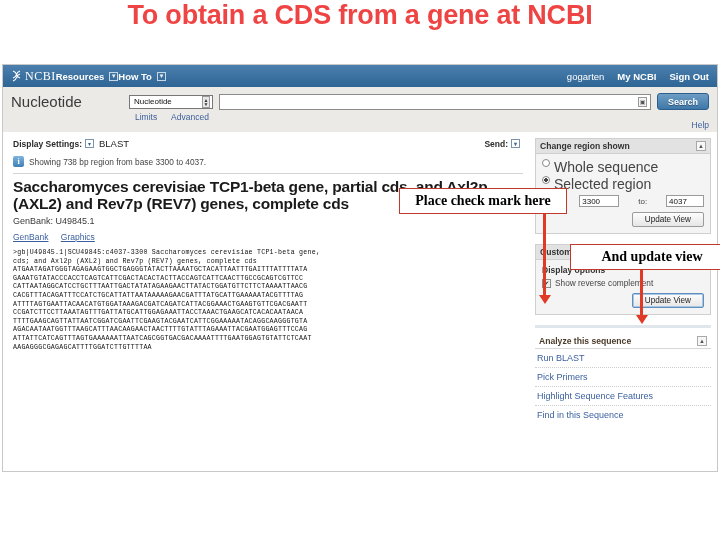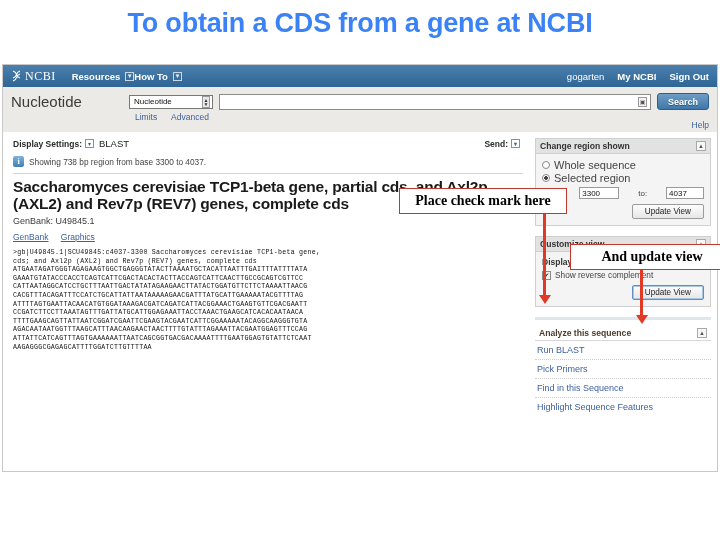--- a/index.html
+++ b/index.html
@@ -8,46 +8,45 @@
     width:720px; height:540px; background:#ffffff;
     font-family:"Liberation Sans", sans-serif;
     overflow:hidden; position:relative;
   }
 
   
   .slide-title{
     text-align:center;
     font-size:27px;
     font-weight:700;
-    color:#3b82f6;
+    color:#ef4444;
     letter-spacing:-0.2px;
     height:62px;
     font-family:"Liberation Sans", sans-serif;
-    margin-top:8px;
   }
 
   
   .shot{
     position:absolute;
     left:2px; top:64px;
     width:716px; height:408px;
     background:#ffffff;
     border:1px solid #c8c8c8;
     overflow:hidden;
   }
 
   
   .ncbi-bar{
     height:22px; background:#376fa3;
     background:linear-gradient(#4a7fae,#2f6594);
     display:flex; align-items:center;
     padding:0 8px;
     color:#ffffff; font-size:9.5px; font-weight:bold;
   }
-  .ncbi-logo{ display:flex; align-items:center; gap:3px; margin-right:16px;}
+  .ncbi-logo{ display:flex; align-items:center; gap:3px; }
   .ncbi-logo .mark{
     width:11px;height:13px;position:relative;display:inline-block;
   }
   .ncbi-logo .mark svg{display:block;}
   .ncbi-logo .word{ font-family:"Liberation Serif", serif; font-size:12px; letter-spacing:0.5px; font-weight:400;}
   .bar-item{ display:flex; align-items:center; gap:5px; cursor:pointer;}
   .caret-box{
     display:inline-block; width:9px;height:9px;
     border:1px solid #c9d8e6; line-height:7px; text-align:center;
     font-size:6px; color:#e8f0f7;
@@ -154,21 +153,21 @@
   .panel-hd{
     background:#e2e2e2; border-bottom:1px solid #cfcfcf;
     display:flex; align-items:center; justify-content:space-between;
     padding:2px 4px; font-size:8.6px; font-weight:bold; color:#333;
   }
   .collapse-ico{
     width:10px;height:10px;border:1px solid #a9a9a9;background:#f7f7f7;
     font-size:6px;color:#555;text-align:center;line-height:9px;
   }
   .panel-bd{ padding:4px 6px 6px 6px; background:#f4f4f4;}
-  .radio-row{ display:flex; align-items:center; font-size:11px; color:#444; margin:1px 0;}
+  .radio-row{ display:flex; align-items:flex-start; font-size:14px; color:#444; margin:1px 0;}
   .radio{
     width:8px;height:8px;border:1px solid #888;border-radius:50%;
     background:#fff;margin-right:4px;flex:none;
   }
   .radio.on{ background:radial-gradient(circle,#444 0 38%,#fff 40%); }
   .range-row{ display:flex; align-items:center; margin-top:3px; font-size:8px; color:#444; gap:19px;}
   .range-inp{
     border:1px solid #9a9a9a;background:#fff;height:12px;font-size:8px;
     padding:0 2px; color:#111; display:flex; align-items:center;
   }
@@ -367,22 +366,22 @@
       <div class="side-divider"></div>
 
       <div class="panel analyze" style="border:none;background:transparent;">
         <div class="panel-hd">
           <span>Analyze this sequence</span>
           <span class="collapse-ico">▲</span>
         </div>
         <div>
           <div class="an-link">Run BLAST</div>
           <div class="an-link">Pick Primers</div>
+          <div class="an-link">Highlight Sequence Features</div>
           <div class="an-link">Find in this Sequence</div>
-          <div class="an-link">Highlight Sequence Features</div>
         </div>
       </div>
 
     </div>
   </div>
 </div>
 
 <div class="arrow" id="arrow-check">
   <div class="stem"></div>
   <div class="head"></div>

